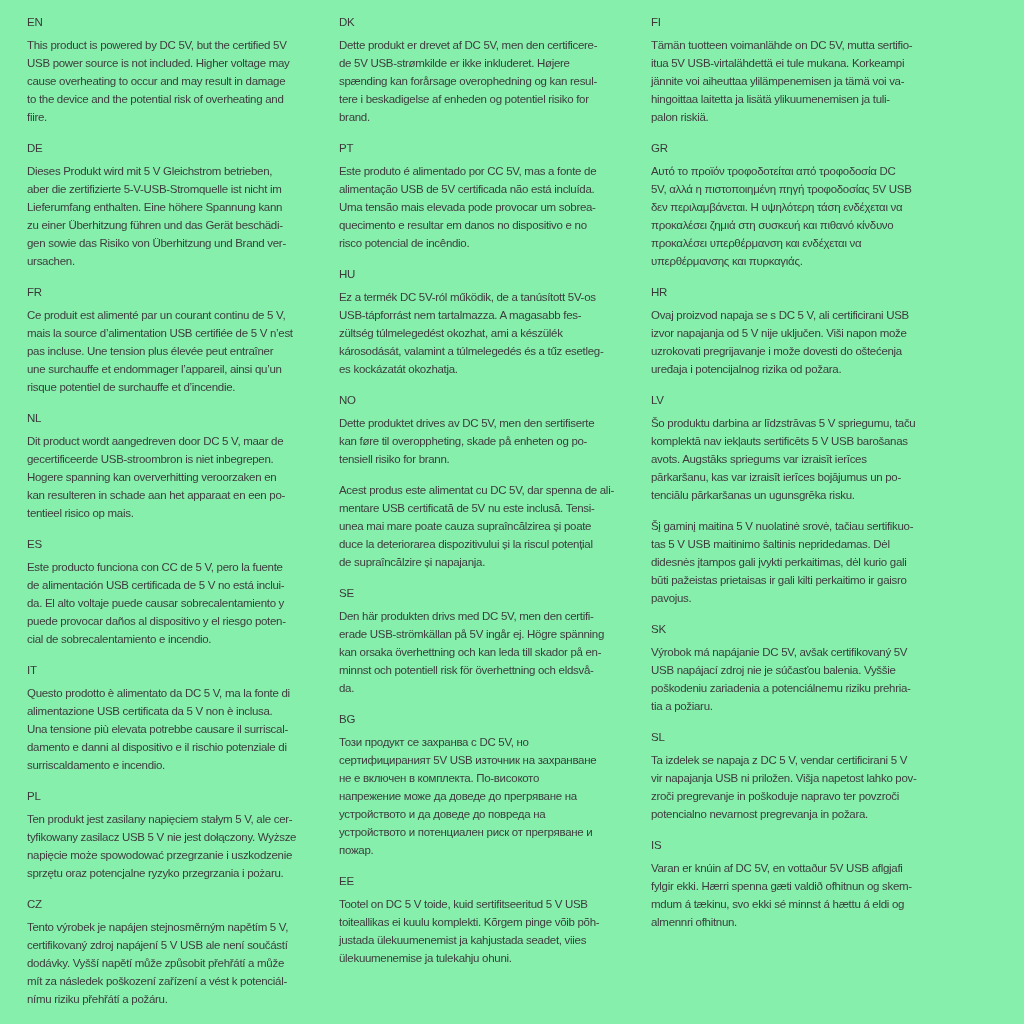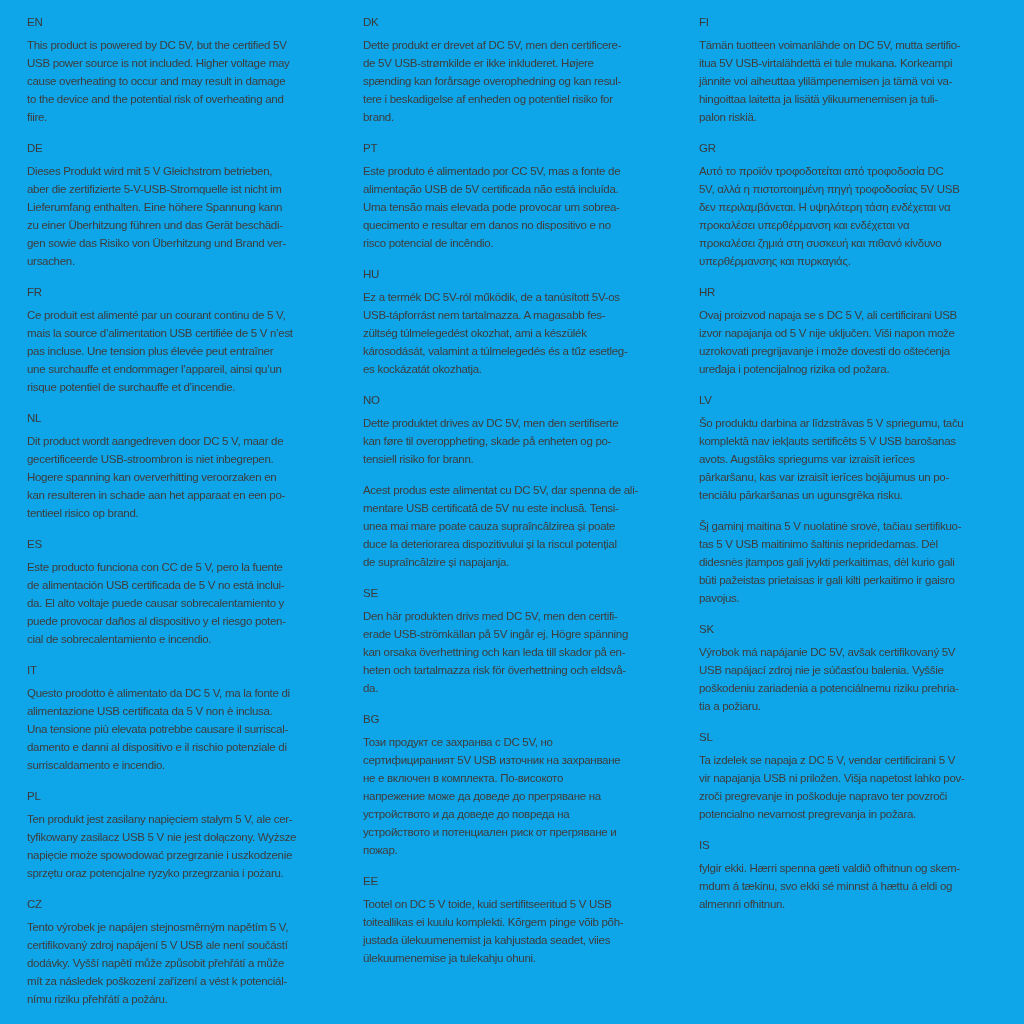--- a/index.html
+++ b/index.html
@@ -13,22 +13,22 @@
       overflow: hidden;
       font-family: "Liberation Sans", "DejaVu Sans", sans-serif;
       color: #3d3d3d;
     }
     .page {
       box-sizing: border-box;
       width: 1024px;
       height: 1024px;
       padding: 13px 20px 0 27px;
       display: flex;
-      gap: 24px;
-      background: #0ea5e9;
+      gap: 0;
+      background: #86efac;
     }
     .col {
       width: 312px;
       flex: 0 0 312px;
     }
     .section {
       margin-bottom: 13px;
     }
     .lang-code {
       font-size: 11.5px;
@@ -74,21 +74,21 @@
         <div class="line">pas incluse. Une tension plus élevée peut entraîner</div>
         <div class="line">une surchauffe et endommager l’appareil, ainsi qu’un</div>
         <div class="line">risque potentiel de surchauffe et d’incendie.</div>
       </div>
       <div class="section">
         <div class="lang-code">NL</div>
         <div class="line">Dit product wordt aangedreven door DC 5 V, maar de</div>
         <div class="line">gecertificeerde USB-stroombron is niet inbegrepen.</div>
         <div class="line">Hogere spanning kan oververhitting veroorzaken en</div>
         <div class="line">kan resulteren in schade aan het apparaat en een po-</div>
-        <div class="line">tentieel risico op brand.</div>
+        <div class="line">tentieel risico op mais.</div>
       </div>
       <div class="section">
         <div class="lang-code">ES</div>
         <div class="line">Este producto funciona con CC de 5 V, pero la fuente</div>
         <div class="line">de alimentación USB certificada de 5 V no está inclui-</div>
         <div class="line">da. El alto voltaje puede causar sobrecalentamiento y</div>
         <div class="line">puede provocar daños al dispositivo y el riesgo poten-</div>
         <div class="line">cial de sobrecalentamiento e incendio.</div>
       </div>
       <div class="section">
@@ -151,21 +151,21 @@
         <div class="line">mentare USB certificată de 5V nu este inclusă. Tensi-</div>
         <div class="line">unea mai mare poate cauza supraîncălzirea și poate</div>
         <div class="line">duce la deteriorarea dispozitivului și la riscul potențial</div>
         <div class="line">de supraîncălzire și napajanja.</div>
       </div>
       <div class="section">
         <div class="lang-code">SE</div>
         <div class="line">Den här produkten drivs med DC 5V, men den certifi-</div>
         <div class="line">erade USB-strömkällan på 5V ingår ej. Högre spänning</div>
         <div class="line">kan orsaka överhettning och kan leda till skador på en-</div>
-        <div class="line">heten och tartalmazza risk för överhettning och eldsvå-</div>
+        <div class="line">minnst och potentiell risk för överhettning och eldsvå-</div>
         <div class="line">da.</div>
       </div>
       <div class="section">
         <div class="lang-code">BG</div>
         <div class="line">Този продукт се захранва с DC 5V, но</div>
         <div class="line">сертифицираният 5V USB източник на захранване</div>
         <div class="line">не е включен в комплекта. По-високото</div>
         <div class="line">напрежение може да доведе до прегряване на</div>
         <div class="line">устройството и да доведе до повреда на</div>
         <div class="line">устройството и потенциален риск от прегряване и</div>
@@ -186,22 +186,22 @@
         <div class="line">itua 5V USB-virtalähdettä ei tule mukana. Korkeampi</div>
         <div class="line">jännite voi aiheuttaa ylilämpenemisen ja tämä voi va-</div>
         <div class="line">hingoittaa laitetta ja lisätä ylikuumenemisen ja tuli-</div>
         <div class="line">palon riskiä.</div>
       </div>
       <div class="section">
         <div class="lang-code">GR</div>
         <div class="line">Αυτό το προϊόν τροφοδοτείται από τροφοδοσία DC</div>
         <div class="line">5V, αλλά η πιστοποιημένη πηγή τροφοδοσίας 5V USB</div>
         <div class="line">δεν περιλαμβάνεται. Η υψηλότερη τάση ενδέχεται να</div>
+        <div class="line">προκαλέσει ζημιά στη συσκευή και πιθανό κίνδυνο</div>
         <div class="line">προκαλέσει υπερθέρμανση και ενδέχεται να</div>
-        <div class="line">προκαλέσει ζημιά στη συσκευή και πιθανό κίνδυνο</div>
         <div class="line">υπερθέρμανσης και πυρκαγιάς.</div>
       </div>
       <div class="section">
         <div class="lang-code">HR</div>
         <div class="line">Ovaj proizvod napaja se s DC 5 V, ali certificirani USB</div>
         <div class="line">izvor napajanja od 5 V nije uključen. Viši napon može</div>
         <div class="line">uzrokovati pregrijavanje i može dovesti do oštećenja</div>
         <div class="line">uređaja i potencijalnog rizika od požara.</div>
       </div>
       <div class="section">
@@ -228,18 +228,19 @@
       </div>
       <div class="section">
         <div class="lang-code">SL</div>
         <div class="line">Ta izdelek se napaja z DC 5 V, vendar certificirani 5 V</div>
         <div class="line">vir napajanja USB ni priložen. Višja napetost lahko pov-</div>
         <div class="line">zroči pregrevanje in poškoduje napravo ter povzroči</div>
         <div class="line">potencialno nevarnost pregrevanja in požara.</div>
       </div>
       <div class="section">
         <div class="lang-code">IS</div>
+        <div class="line">Varan er knúin af DC 5V, en vottaður 5V USB aflgjafi</div>
         <div class="line">fylgir ekki. Hærri spenna gæti valdið ofhitnun og skem-</div>
         <div class="line">mdum á tækinu, svo ekki sé minnst á hættu á eldi og</div>
         <div class="line">almennri ofhitnun.</div>
       </div>
     </div>
 </div>
 
 </body></html>

